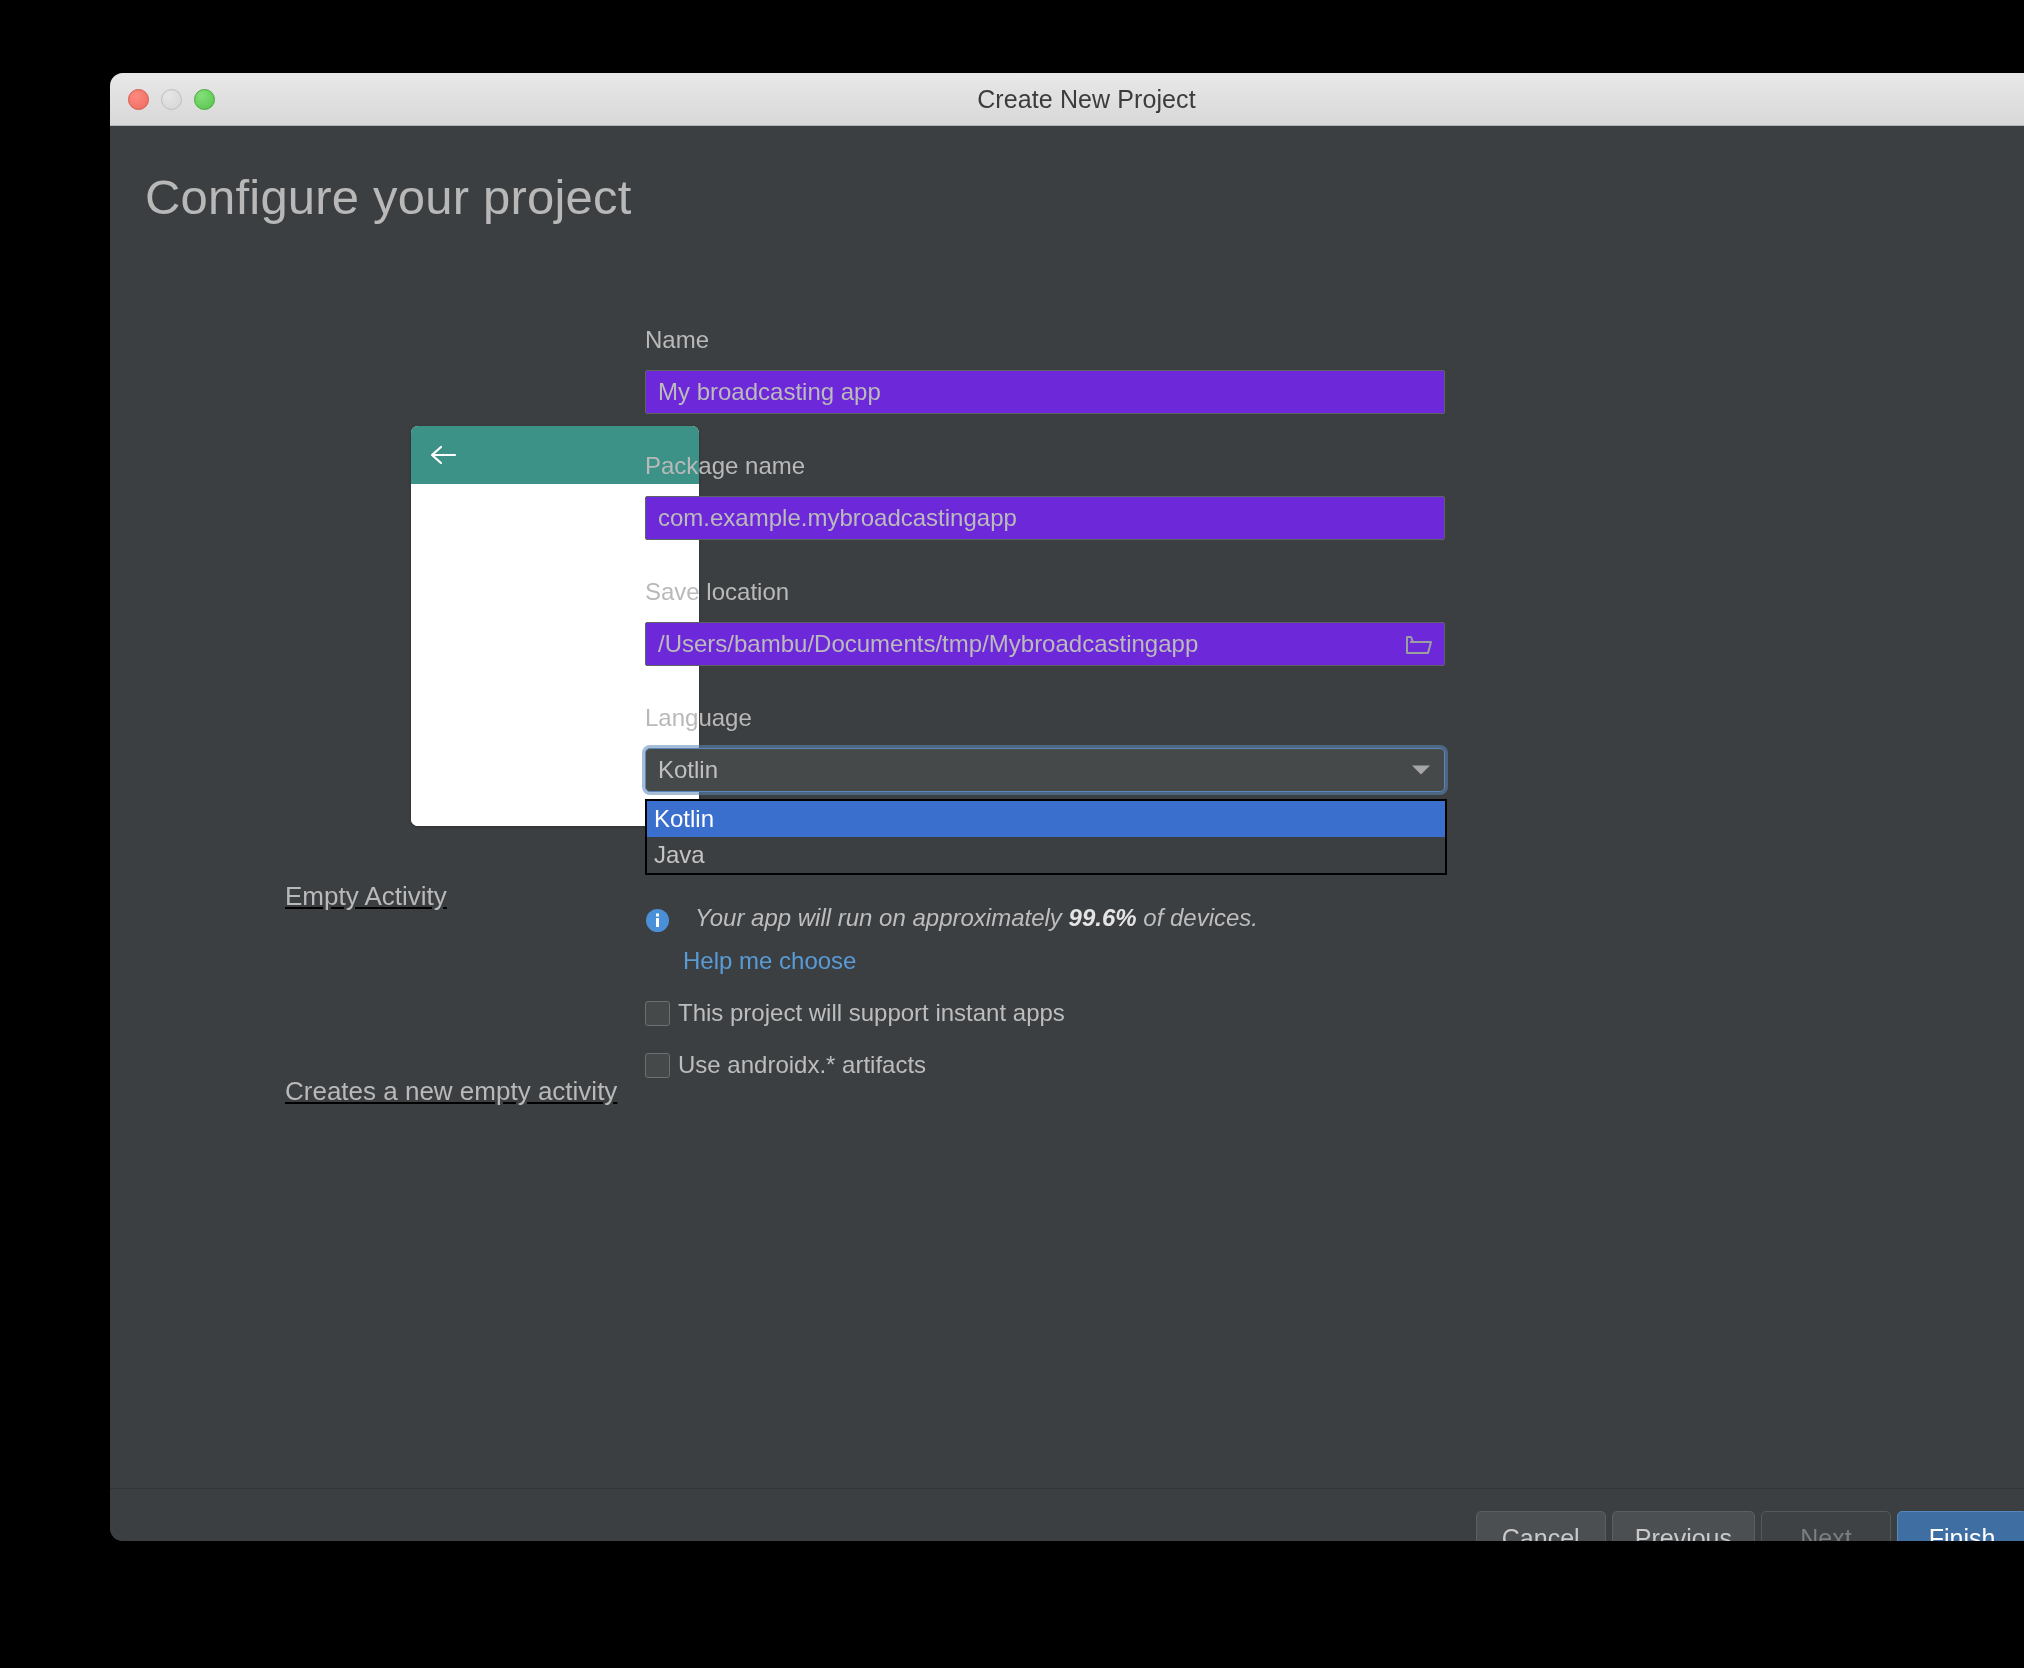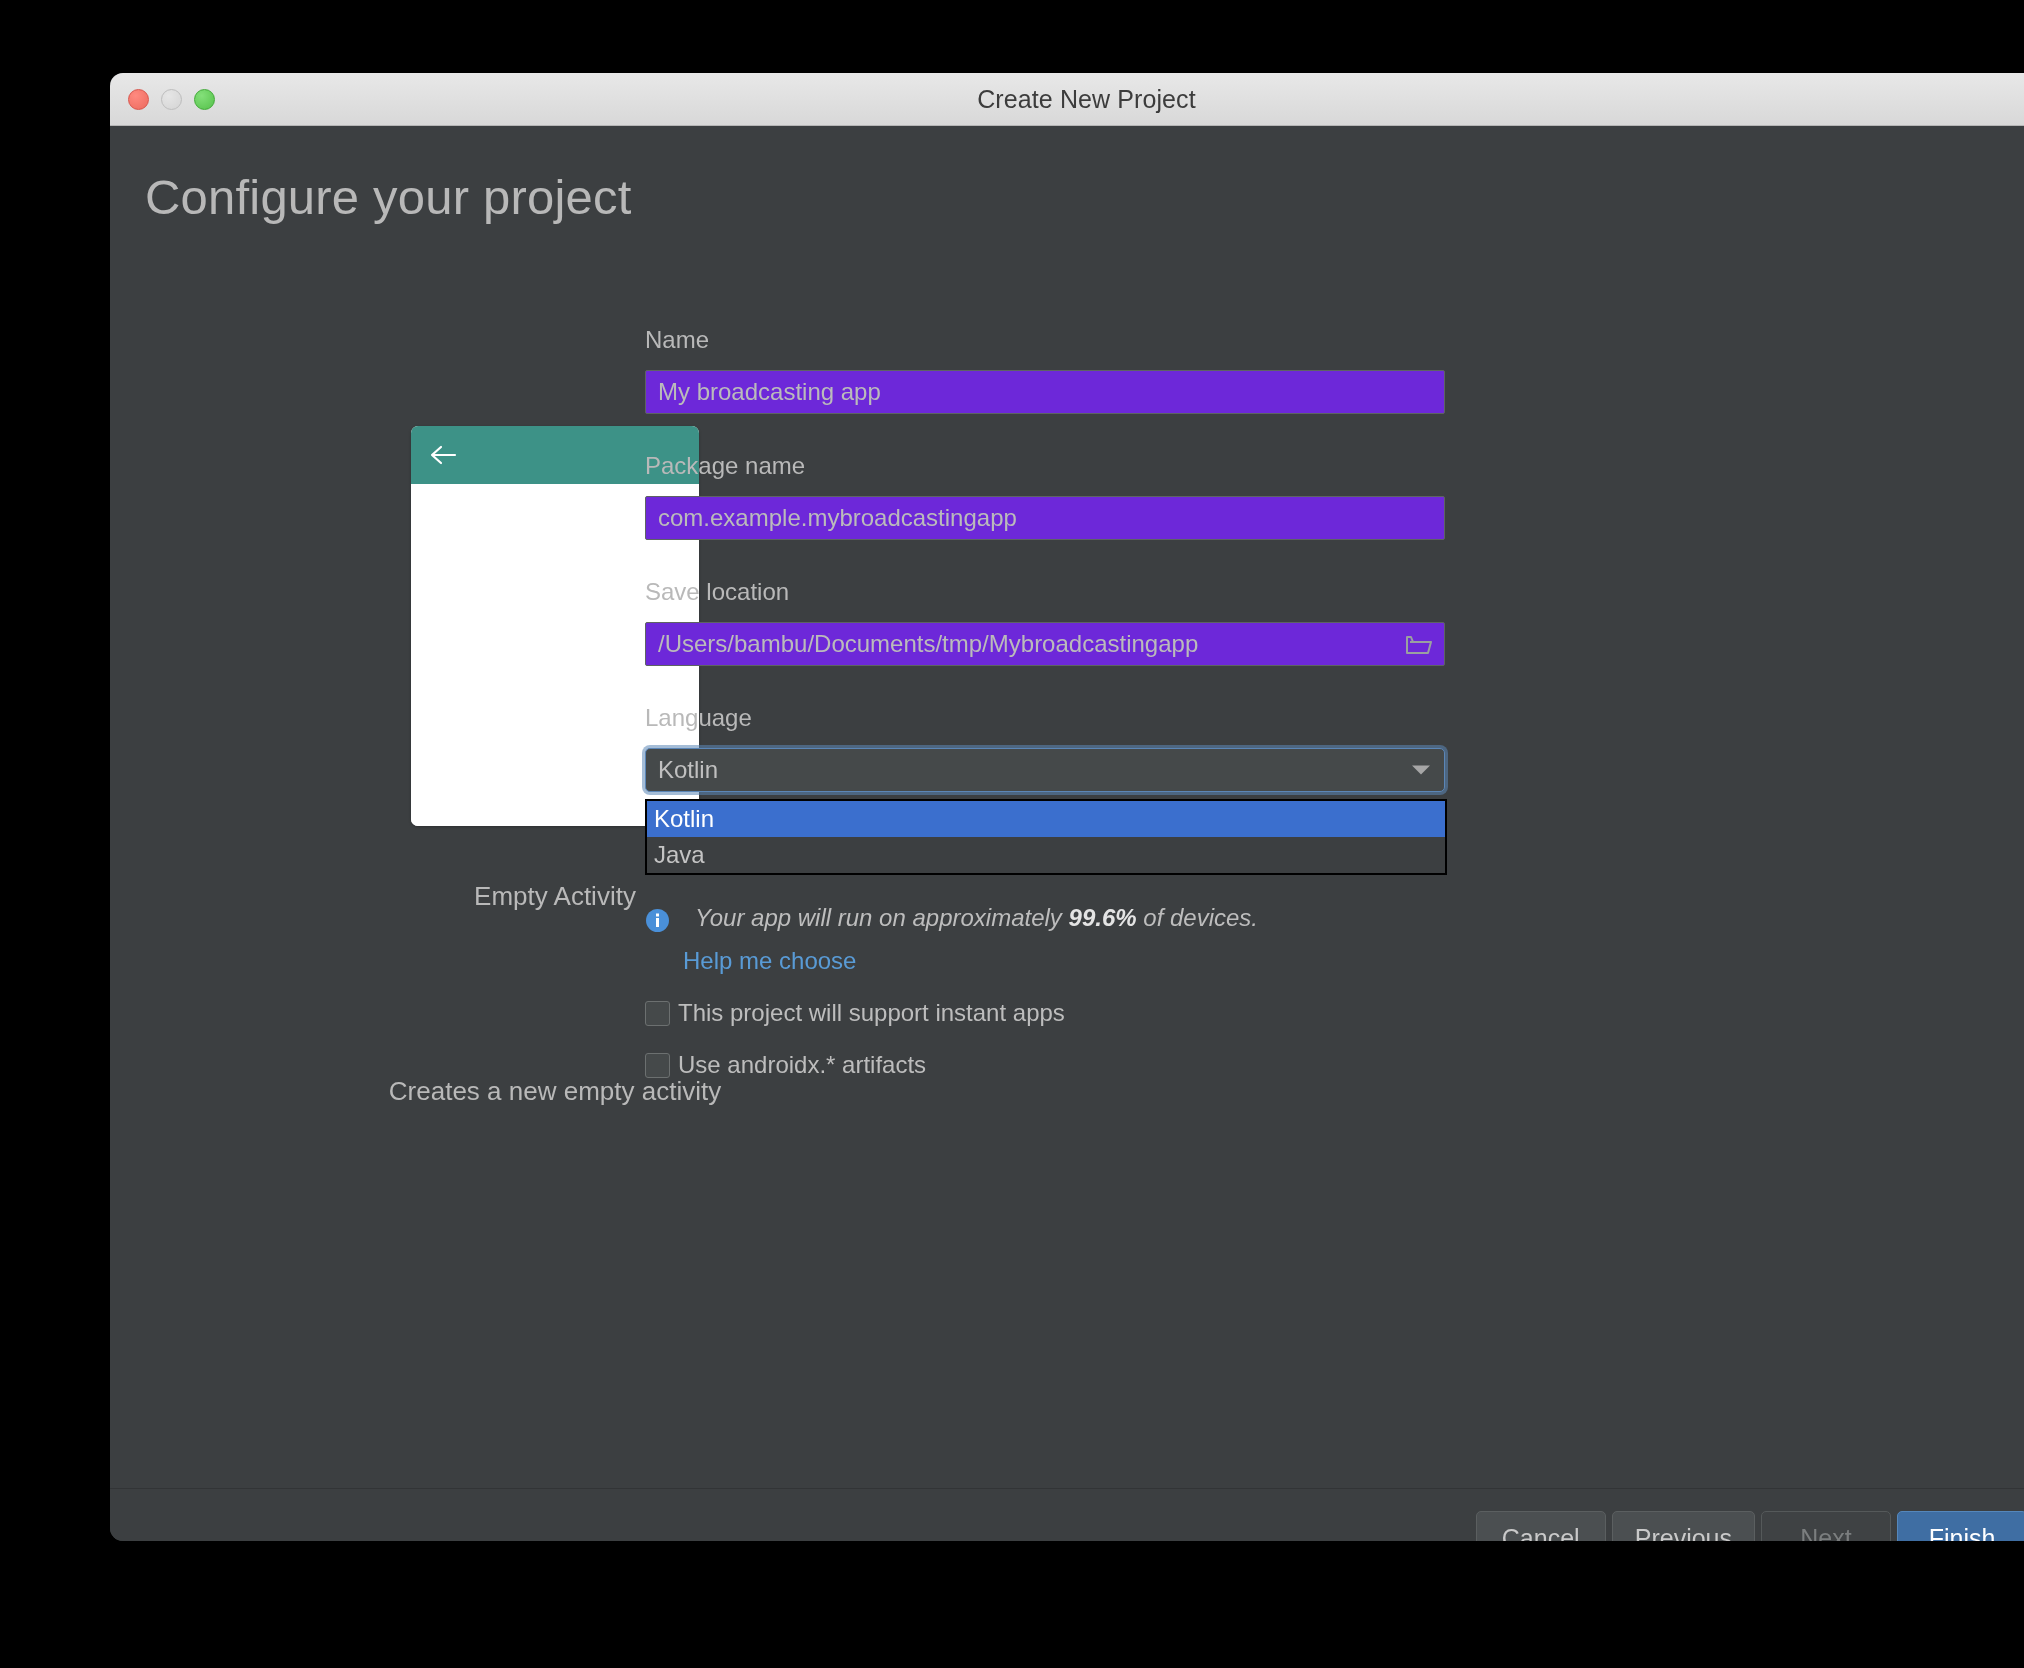--- a/index.html
+++ b/index.html
@@ -75,21 +75,21 @@
     color: #b8b8b8;
     letter-spacing: 0.2px;
   }
 
   
   .preview-col {
     position: absolute;
     left: 175px;
     top: 300px;
     width: 540px;
-    text-align: center;
+    text-decoration: underline;
   }
   .device-card {
     width: 288px;
     height: 400px;
     margin: 0 auto;
     border-radius: 7px;
     background: #ffffff;
     overflow: hidden;
     box-shadow: 0 1px 3px rgba(0,0,0,0.25);
   }

